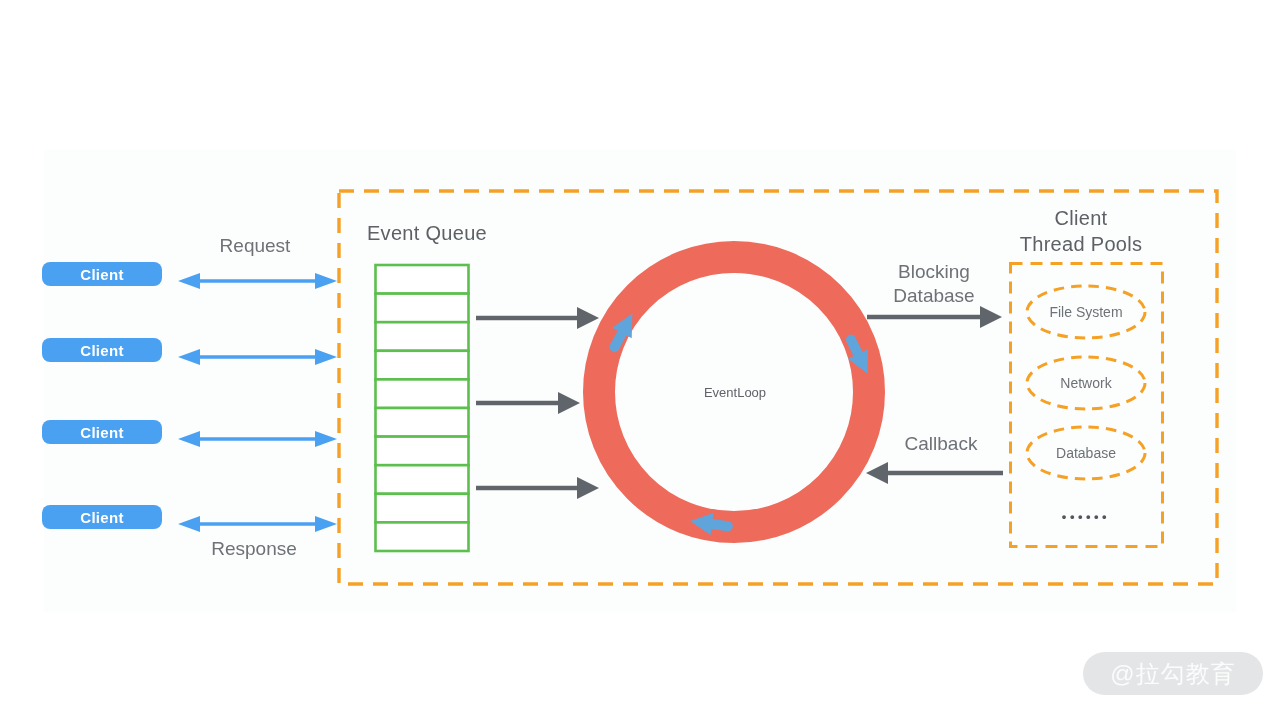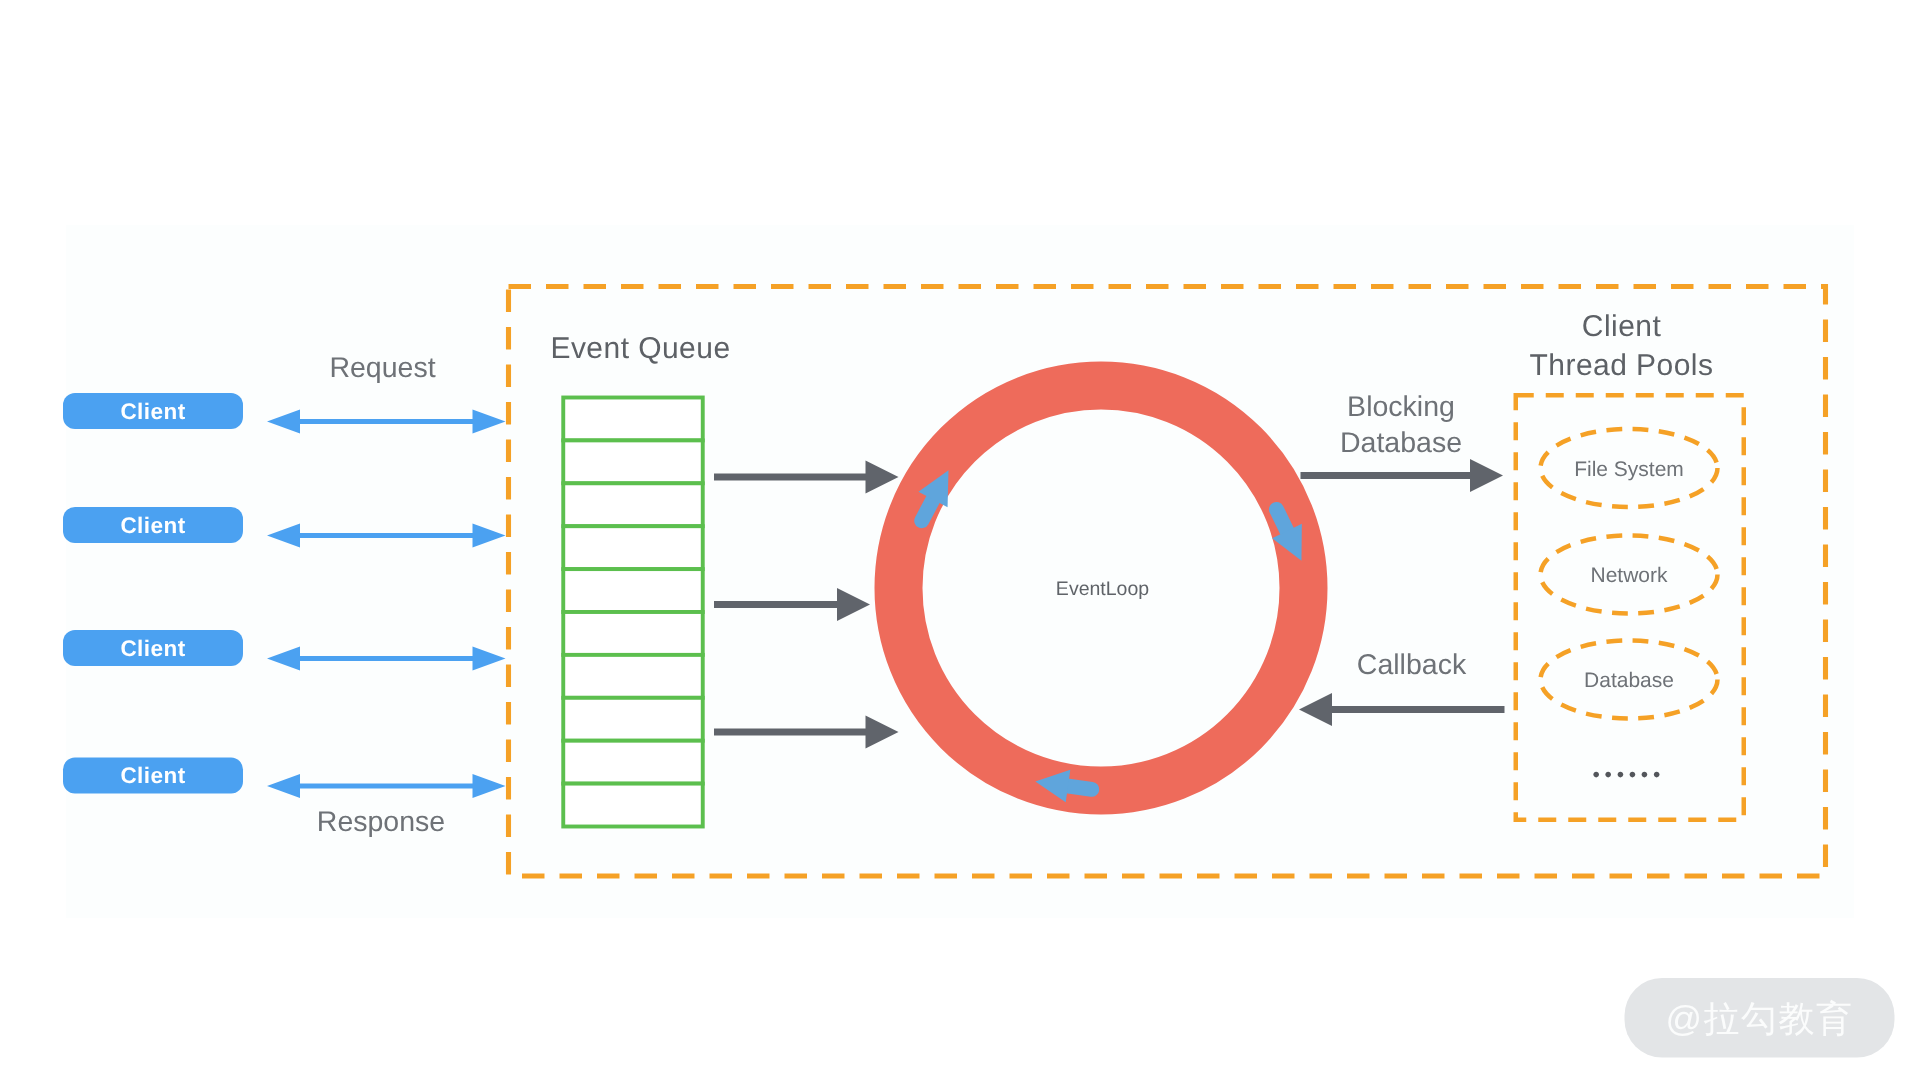--- a/index.html
+++ b/index.html
@@ -30,21 +30,21 @@
   }
   .title { font-size:20px; color:#5d6166; letter-spacing:0.3px; }
   .client-box {
     position:absolute; left:42px; width:120px; height:24px; background:var(--client_blue);
     border-radius:8px; display:flex; align-items:center; justify-content:center;
     color:#ffffff; font-size:15px; font-weight:bold; letter-spacing:0.3px;
   }
   .pool-label { font-size:14px; }
   .dots { font-size:13px; font-weight:bold; letter-spacing:3.5px; color:#53565b; }
   .watermark {
-    position:absolute; left:1083px; top:652px; width:180px; height:53px;
+    position:absolute; left:1083px; top:652px; width:180px; height:43px;
     background:#e3e5e7; border-radius:25px; display:flex; align-items:center; justify-content:center;
     color:#fbfcfc; font-size:24px; letter-spacing:1px;
   }
 </style>
 </head>
 <body>
 
 <div class="canvas">
   <div class="panel"></div>
 

